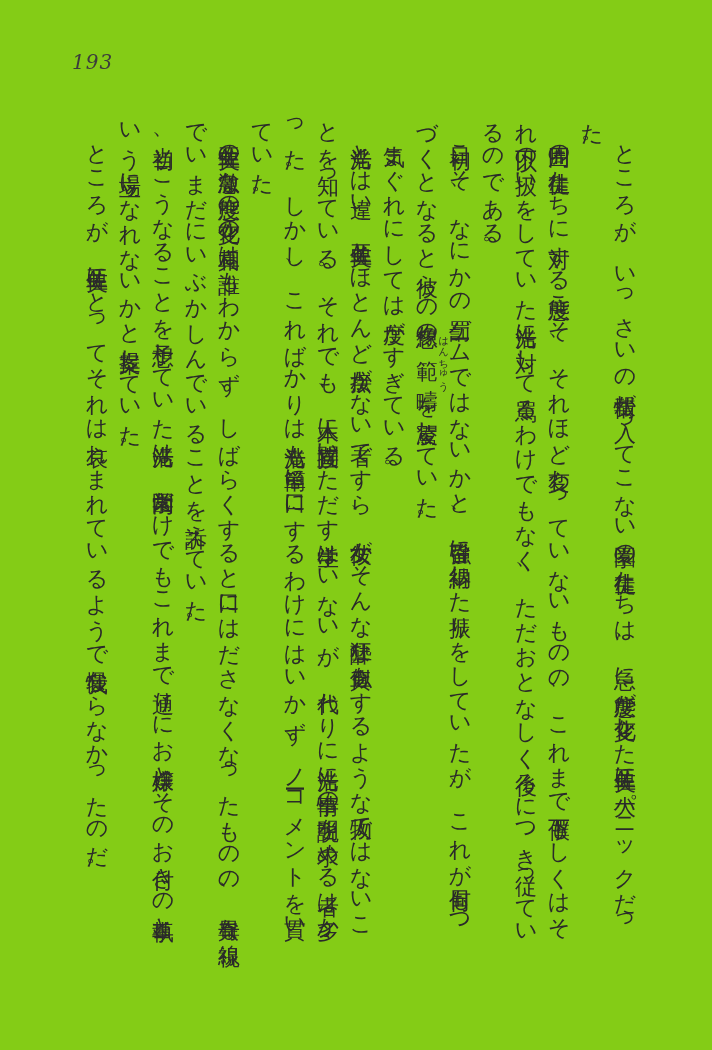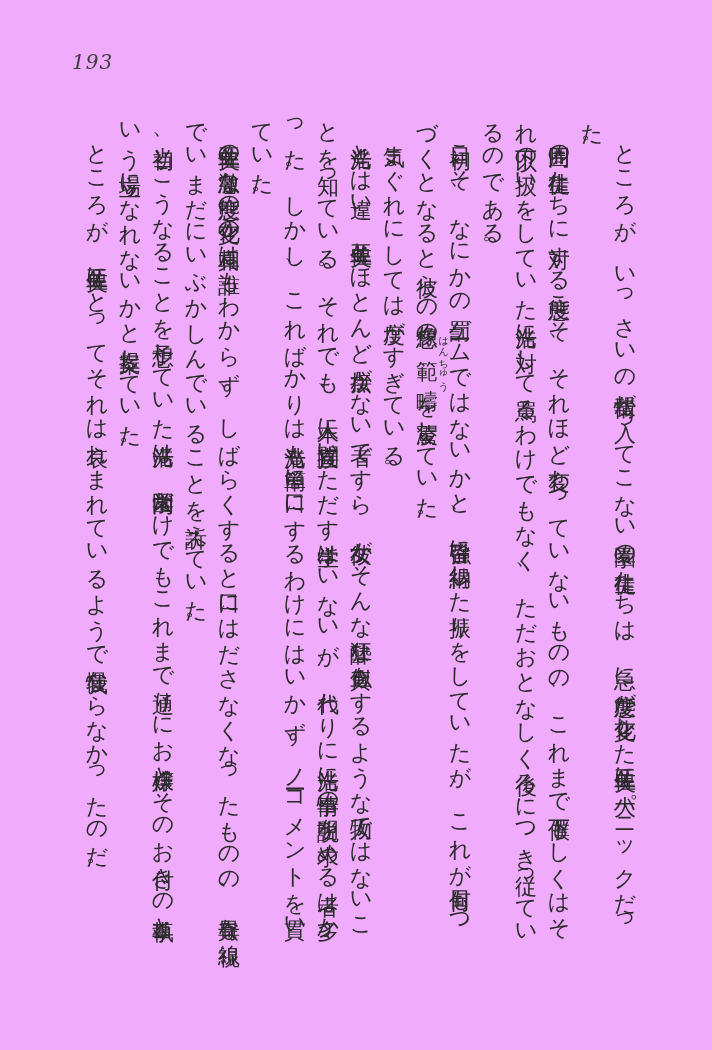--- a/index.html
+++ b/index.html
@@ -10,21 +10,21 @@
     width: 712px;
     height: 1050px;
     position: relative;
     overflow: hidden;
     background: #ffffff;
     font-family: "DejaVu Serif", "Liberation Serif", serif;
   }
   .page {
     position: absolute;
     inset: 0;
-    background: #f0abfc;
+    background: #84cc16;
   }
   .page-number {
     position: absolute;
     top: 50px;
     left: 72px;
     font-size: 20px;
     font-style: italic;
     color: #3c3c3c;
     letter-spacing: 1px;
     font-family: "DejaVu Serif", "Liberation Serif", serif;

